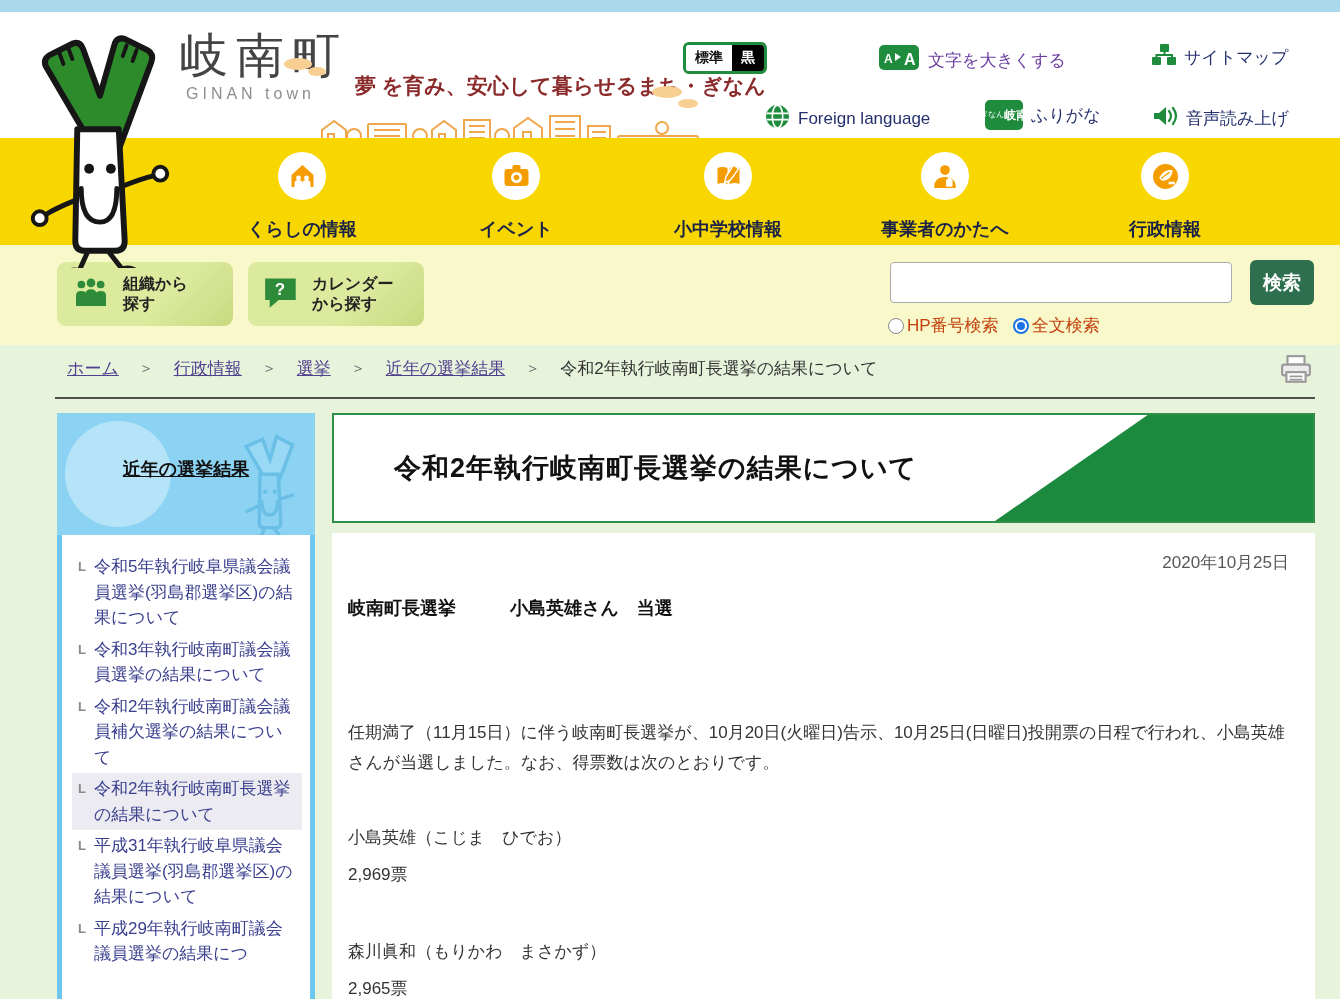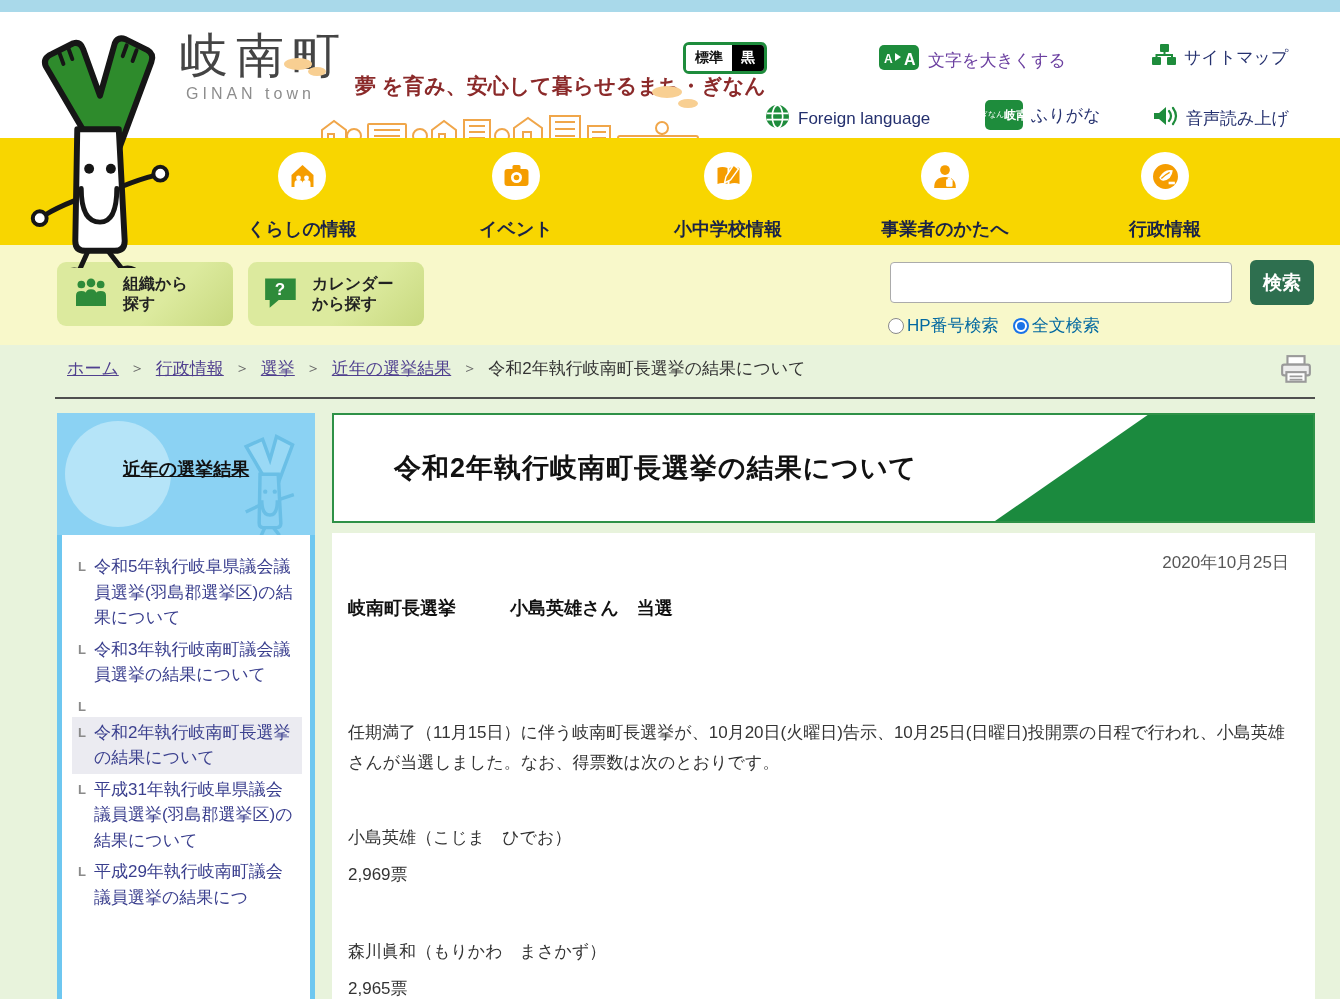--- a/index.html
+++ b/index.html
@@ -36,28 +36,28 @@
   
   .search-band { position:relative; height:100px; background:#f8f8ca; }
   .finder-btn { position:absolute; top:17px; width:176px; height:64px; border-radius:9px;
     background:linear-gradient(135deg,#dcea9e 60%,#c8d97f 100%); display:flex; align-items:center;
     gap:12px; padding-left:14px; cursor:pointer; }
   .finder-label { font-size:16px; font-weight:bold; color:#222; line-height:1.25; }
   .search-input { position:absolute; left:890px; top:17px; width:342px; height:41px;
     border:1px solid #ababab; border-radius:4px; background:#fff; font-size:17px; padding:0 10px; }
   .search-btn { position:absolute; left:1250px; top:15px; width:64px; height:45px; background:#2e6f4f;
     border:none; border-radius:6px; color:#fff; font-size:19px; font-weight:bold; cursor:pointer; }
-  .radio-row { position:absolute; left:888px; top:314px; display:flex; gap:14px; font-size:17px; color:#0369a1; }
+  .radio-row { position:absolute; left:888px; top:314px; display:flex; gap:14px; font-size:17px; color:#c2410c; }
   .radio { display:flex; align-items:center; gap:3px; cursor:pointer; }
   .rdot { width:16px; height:16px; border-radius:50%; border:1px solid #8a8a8a; background:#fff; }
   .rdot.sel { border:2px solid #1a73e8; display:flex; align-items:center; justify-content:center; }
   .rdot.sel::after { content:""; width:8px; height:8px; border-radius:50%; background:#1a73e8; }
   
   .page { position:relative; height:654px; background:#e8f3dc; }
-  .breadcrumb { position:absolute; left:67px; top:12px; display:flex; align-items:center; gap:11px; font-size:17px; }
+  .breadcrumb { position:absolute; left:67px; top:12px; display:flex; align-items:center; gap:20px; font-size:17px; }
   .breadcrumb a { color:#50408f; }
   .crumb-sep { color:#666; font-size:15px; }
   .crumb-current { color:#333; }
   .print-icon { position:absolute; right:28px; top:10px; cursor:pointer; }
   .divider { position:absolute; left:55px; top:52px; width:1260px; height:2px; background:#4f4f4f; }
   .content-row { position:absolute; left:57px; top:68px; display:flex; }
   
   .sidebar { width:258px; }
   .sidebar-header { position:relative; height:122px; background:#8bd2f3; overflow:hidden; }
   .sidebar-circle { position:absolute; left:8px; top:8px; width:106px; height:106px; border-radius:50%; background:#b5e4f8; }
@@ -364,20 +364,21 @@
         <div class="sb-item">
           <span class="sb-bullet">L</span>
           <span class="sb-label">令和5年執行岐阜県議会議員選挙(羽島郡選挙区)の結果について</span>
         </div>
         <div class="sb-item">
           <span class="sb-bullet">L</span>
           <span class="sb-label">令和3年執行岐南町議会議員選挙の結果について</span>
         </div>
         <div class="sb-item">
           <span class="sb-bullet">L</span>
+          <span class="sb-label">令和2年執行岐南町議会議員補欠選挙の結果について</span>
         </div>
         <div class="sb-item current">
           <span class="sb-bullet">L</span>
           <span class="sb-label">令和2年執行岐南町長選挙の結果について</span>
         </div>
         <div class="sb-item">
           <span class="sb-bullet">L</span>
           <span class="sb-label">平成31年執行岐阜県議会議員選挙(羽島郡選挙区)の結果について</span>
         </div>
         <div class="sb-item">

